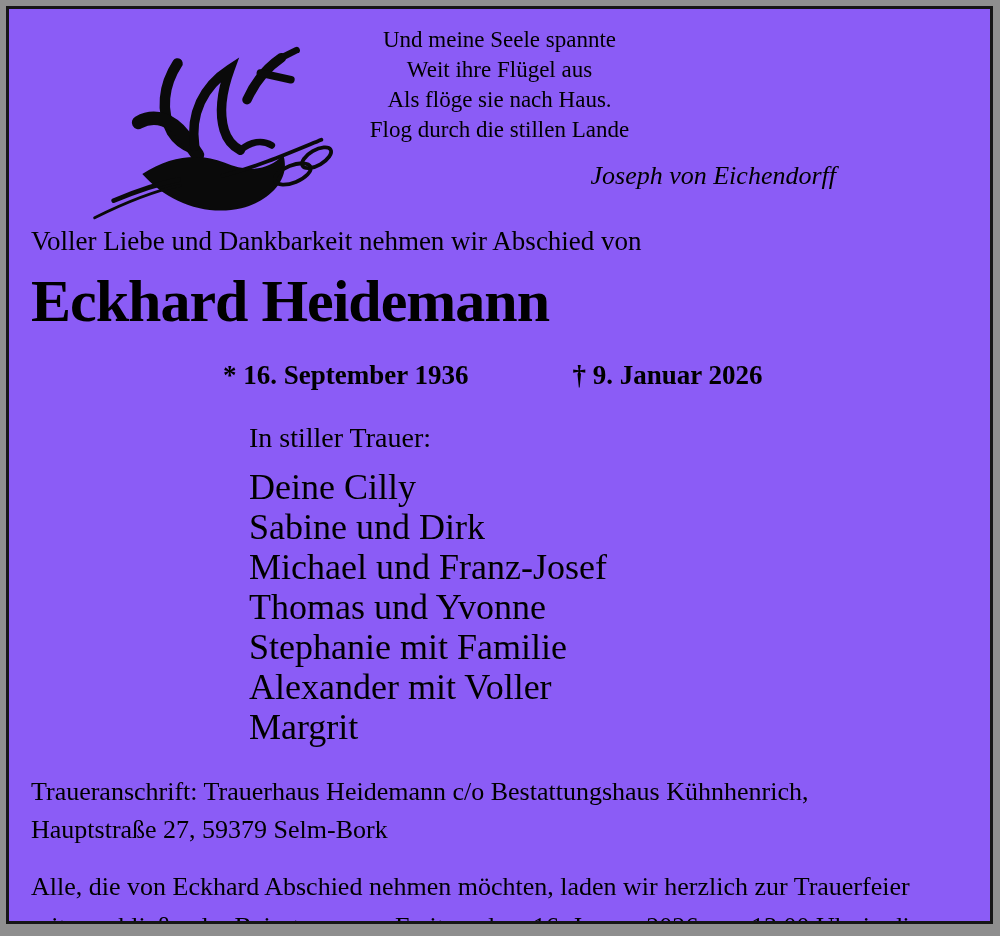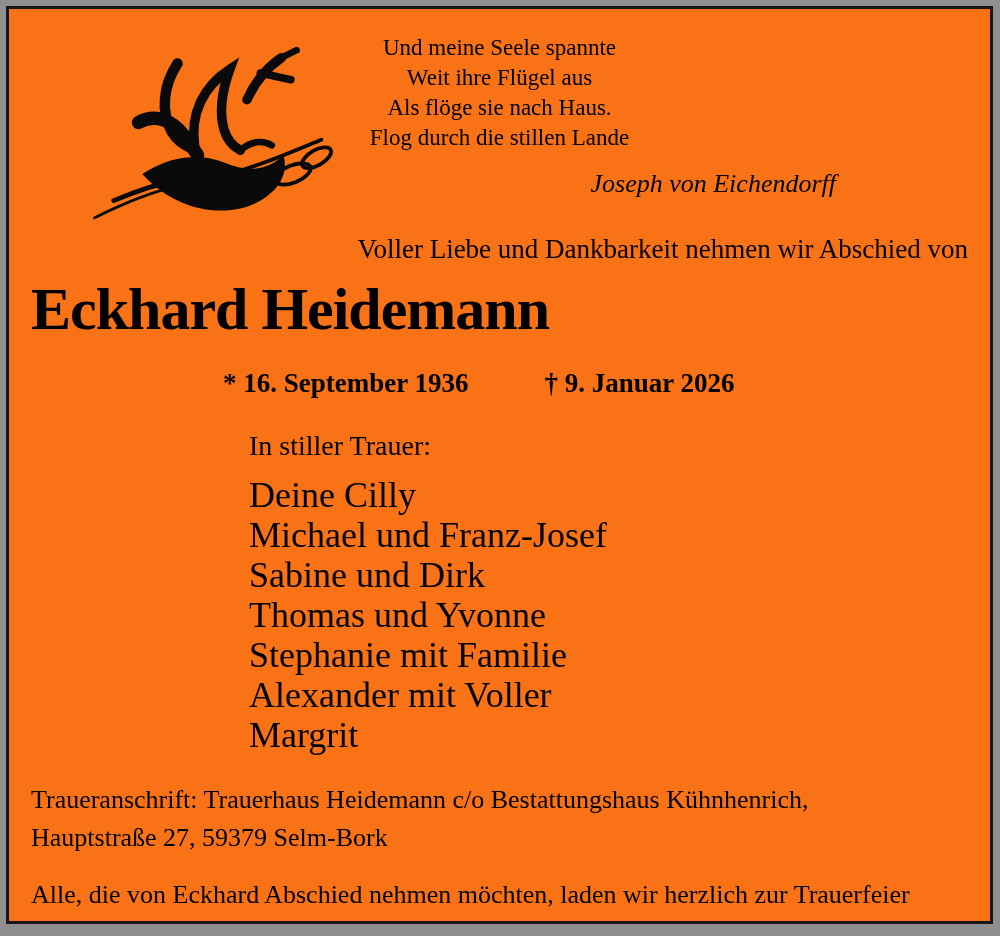--- a/index.html
+++ b/index.html
@@ -12,25 +12,25 @@
     background: #8f8f8f;
     box-sizing: border-box;
     padding: 6px 7px 12px 6px;
     font-family: "Liberation Serif", "DejaVu Serif", serif;
     color: #000;
   }
   .page {
     width: 100%;
     height: 100%;
     box-sizing: border-box;
-    background: #f97316;
+    background: #8b5cf6;
     border: 3px solid #161616;
     position: relative;
     overflow: hidden;
-    padding: 8px 22px 0 22px;
+    padding: 0 22px 0 22px;
   }
   .dove {
     position: absolute;
     left: 68px;
     top: 24px;
     width: 262px;
     height: 200px;
   }
   .poem {
     text-align: center;
@@ -40,37 +40,37 @@
   }
   .attribution {
     text-align: right;
     padding-right: 132px;
     font-style: italic;
     font-size: 26px;
     line-height: 30px;
     margin-top: 16px;
   }
   .intro {
-    text-align: right;
+    text-align: left;
     font-size: 27px;
     line-height: 32px;
     margin-top: 34px;
   }
   .deceased-name {
     text-align: left;
     font-size: 60px;
     line-height: 64px;
     font-weight: bold;
     letter-spacing: -1px;
     margin-top: 12px;
   }
   .dates {
     display: flex;
     padding-left: 192px;
-    gap: 76px;
+    gap: 104px;
     font-weight: bold;
     font-size: 27px;
     line-height: 32px;
     margin-top: 26px;
   }
   .trauer-heading {
     margin-left: 218px;
     font-size: 28px;
     line-height: 34px;
     margin-top: 30px;
@@ -130,22 +130,22 @@
 
   <div class="dates">
     <span>* 16. September 1936</span>
     <span>† 9. Januar 2026</span>
   </div>
 
   <div class="trauer-heading">In stiller Trauer:</div>
 
   <div class="mourner-list">
     <div>Deine Cilly</div>
+    <div>Sabine und Dirk</div>
     <div>Michael und Franz-Josef</div>
-    <div>Sabine und Dirk</div>
     <div>Thomas und Yvonne</div>
     <div>Stephanie mit Familie</div>
     <div>Alexander mit Voller</div>
     <div>Margrit</div>
   </div>
 
   <div class="address">
     <div>Traueranschrift: Trauerhaus Heidemann c/o Bestattungshaus Kühnhenrich,</div>
     <div>Hauptstraße 27, 59379 Selm-Bork</div>
   </div>

